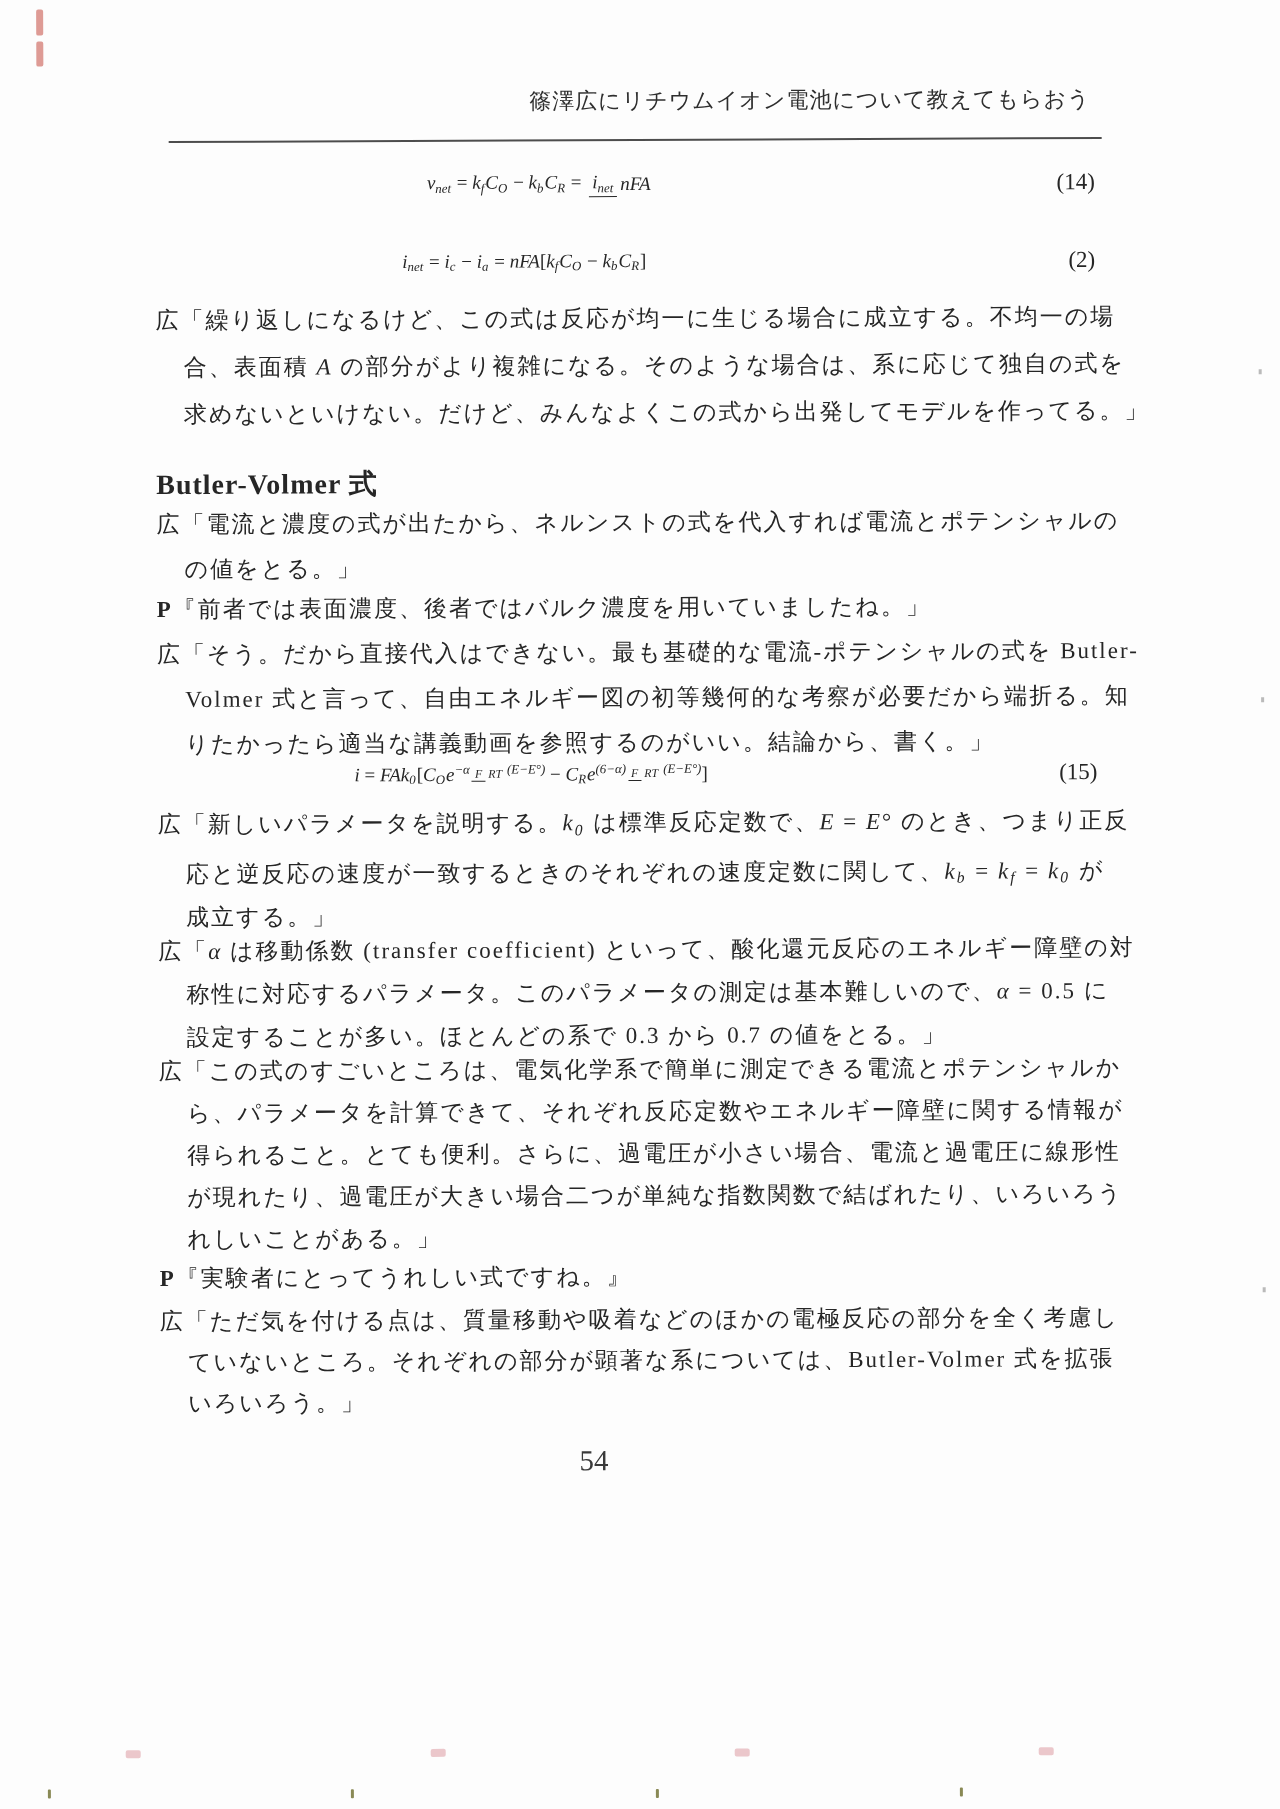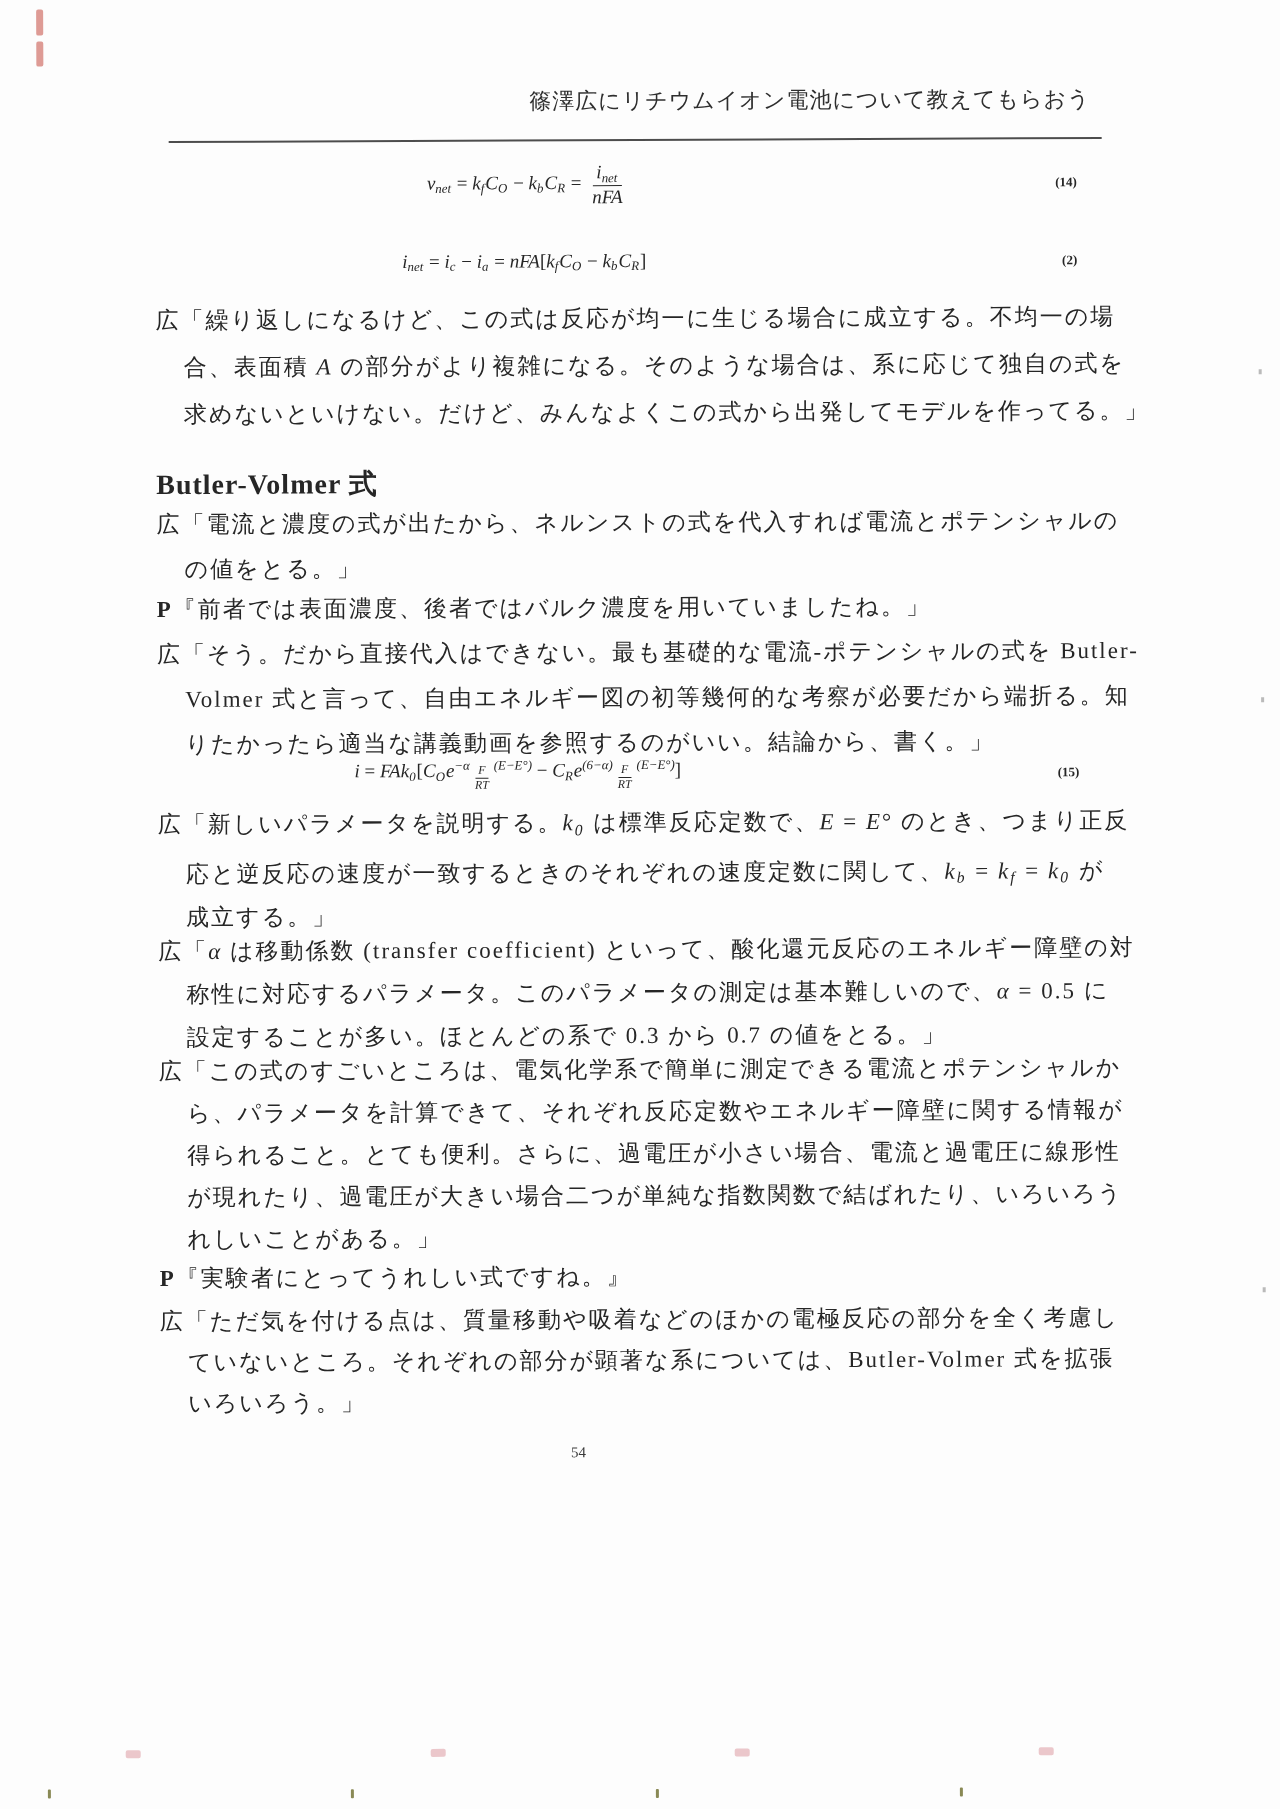--- a/index.html
+++ b/index.html
@@ -21,49 +21,49 @@
     font-size:23px;letter-spacing:2px;white-space:nowrap;color:#262626;}
   .blk-dialogue .line{height:var(--lh,45px);line-height:var(--lh,45px);padding-left:28px;}
   .blk-dialogue .line.first{padding-left:0;}
   .blk-heading{font-weight:bold;}
   .blk-heading .hd{font-size:28px;letter-spacing:1px;}
   .tk-b{font-weight:bold;}
   .tk-i{font-style:italic;}
   .tk-j{}
   .tk-sub{font-size:0.68em;font-style:italic;vertical-align:-0.3em;margin-right:1px;}
   .tk-sup{font-size:0.68em;font-style:italic;vertical-align:0.55em;}
-  .tk-frac{display:inline-flex;flex-direction:column;align-items:center;
+  .tk-frac{display:inline-flex;flex-direction:row;align-items:center;
     vertical-align:middle;margin:0 3px;text-align:center;}
   .tk-frac .fr-n{display:block;border-bottom:1.3px solid currentColor;padding:0 3px;line-height:1.12;}
   .tk-frac .fr-d{display:block;padding:0 3px;line-height:1.12;}
   .tk-sup .tk-frac{font-size:0.92em;vertical-align:-0.35em;margin:0 2px;}
   
   .blk-equation{display:flex;align-items:center;font-size:19px;color:#262626;}
   .eq-line{white-space:nowrap;}
-  .eq-num{position:absolute;right:28px;top:50%;transform:translateY(-50%);
-    font-style:normal;font-size:13px;font-weight:bold;}
+  .eq-num{position:absolute;right:10px;top:50%;transform:translateY(-50%);
+    font-style:normal;font-size:23px;}
   #blk-eq14{top:146px;height:76px;}
   #blk-eq14 .eq-line{padding-left:272px;}
   #blk-eq15{top:240px;height:44px;}
   #blk-eq15 .eq-line{padding-left:247px;}
   #blk-eq16{top:743px;height:62px;}
   #blk-eq16 .eq-line{padding-left:197px;}
   #blk-para1{top:295px;--lh:47px;}
   #blk-heading-bv{top:464px;height:30px;}
   #blk-para2{top:500px;--lh:45px;}
   #blk-p1{top:585px;--lh:45px;}
   #blk-para3{top:630px;--lh:45px;}
   #blk-para4{top:801px;--lh:43px;}
   #blk-para5{top:928px;--lh:43px;}
   #blk-para6{top:1049px;--lh:42px;}
   #blk-p2{top:1256px;--lh:42px;}
   #blk-para7{top:1299px;--lh:41px;}
   
-  .pgnum{position:absolute;top:1444px;left:546px;width:60px;text-align:center;
-    font-size:15px;color:#3a3a3a;}
+  .pgnum{position:absolute;top:1444px;left:546px;width:60px;text-align:right;
+    font-size:29px;color:#3a3a3a;}
   
   .art{position:absolute;}
   .art-red1{left:40px;top:7px;width:7px;height:26px;background:#c03a2e;opacity:.5;border-radius:2px;}
   .art-red2{left:40px;top:39px;width:7px;height:25px;background:#c03a2e;opacity:.5;border-radius:2px;}
   .art-pink{width:15px;height:8px;background:#dc9aa2;opacity:.55;border-radius:2px;}
   .art-olive{width:3px;height:9px;background:#6b6b2a;opacity:.8;border-radius:1px;}
   .art-speck{width:3px;height:5px;background:#777;opacity:.5;}
 </style>
 </head>
 <body>

